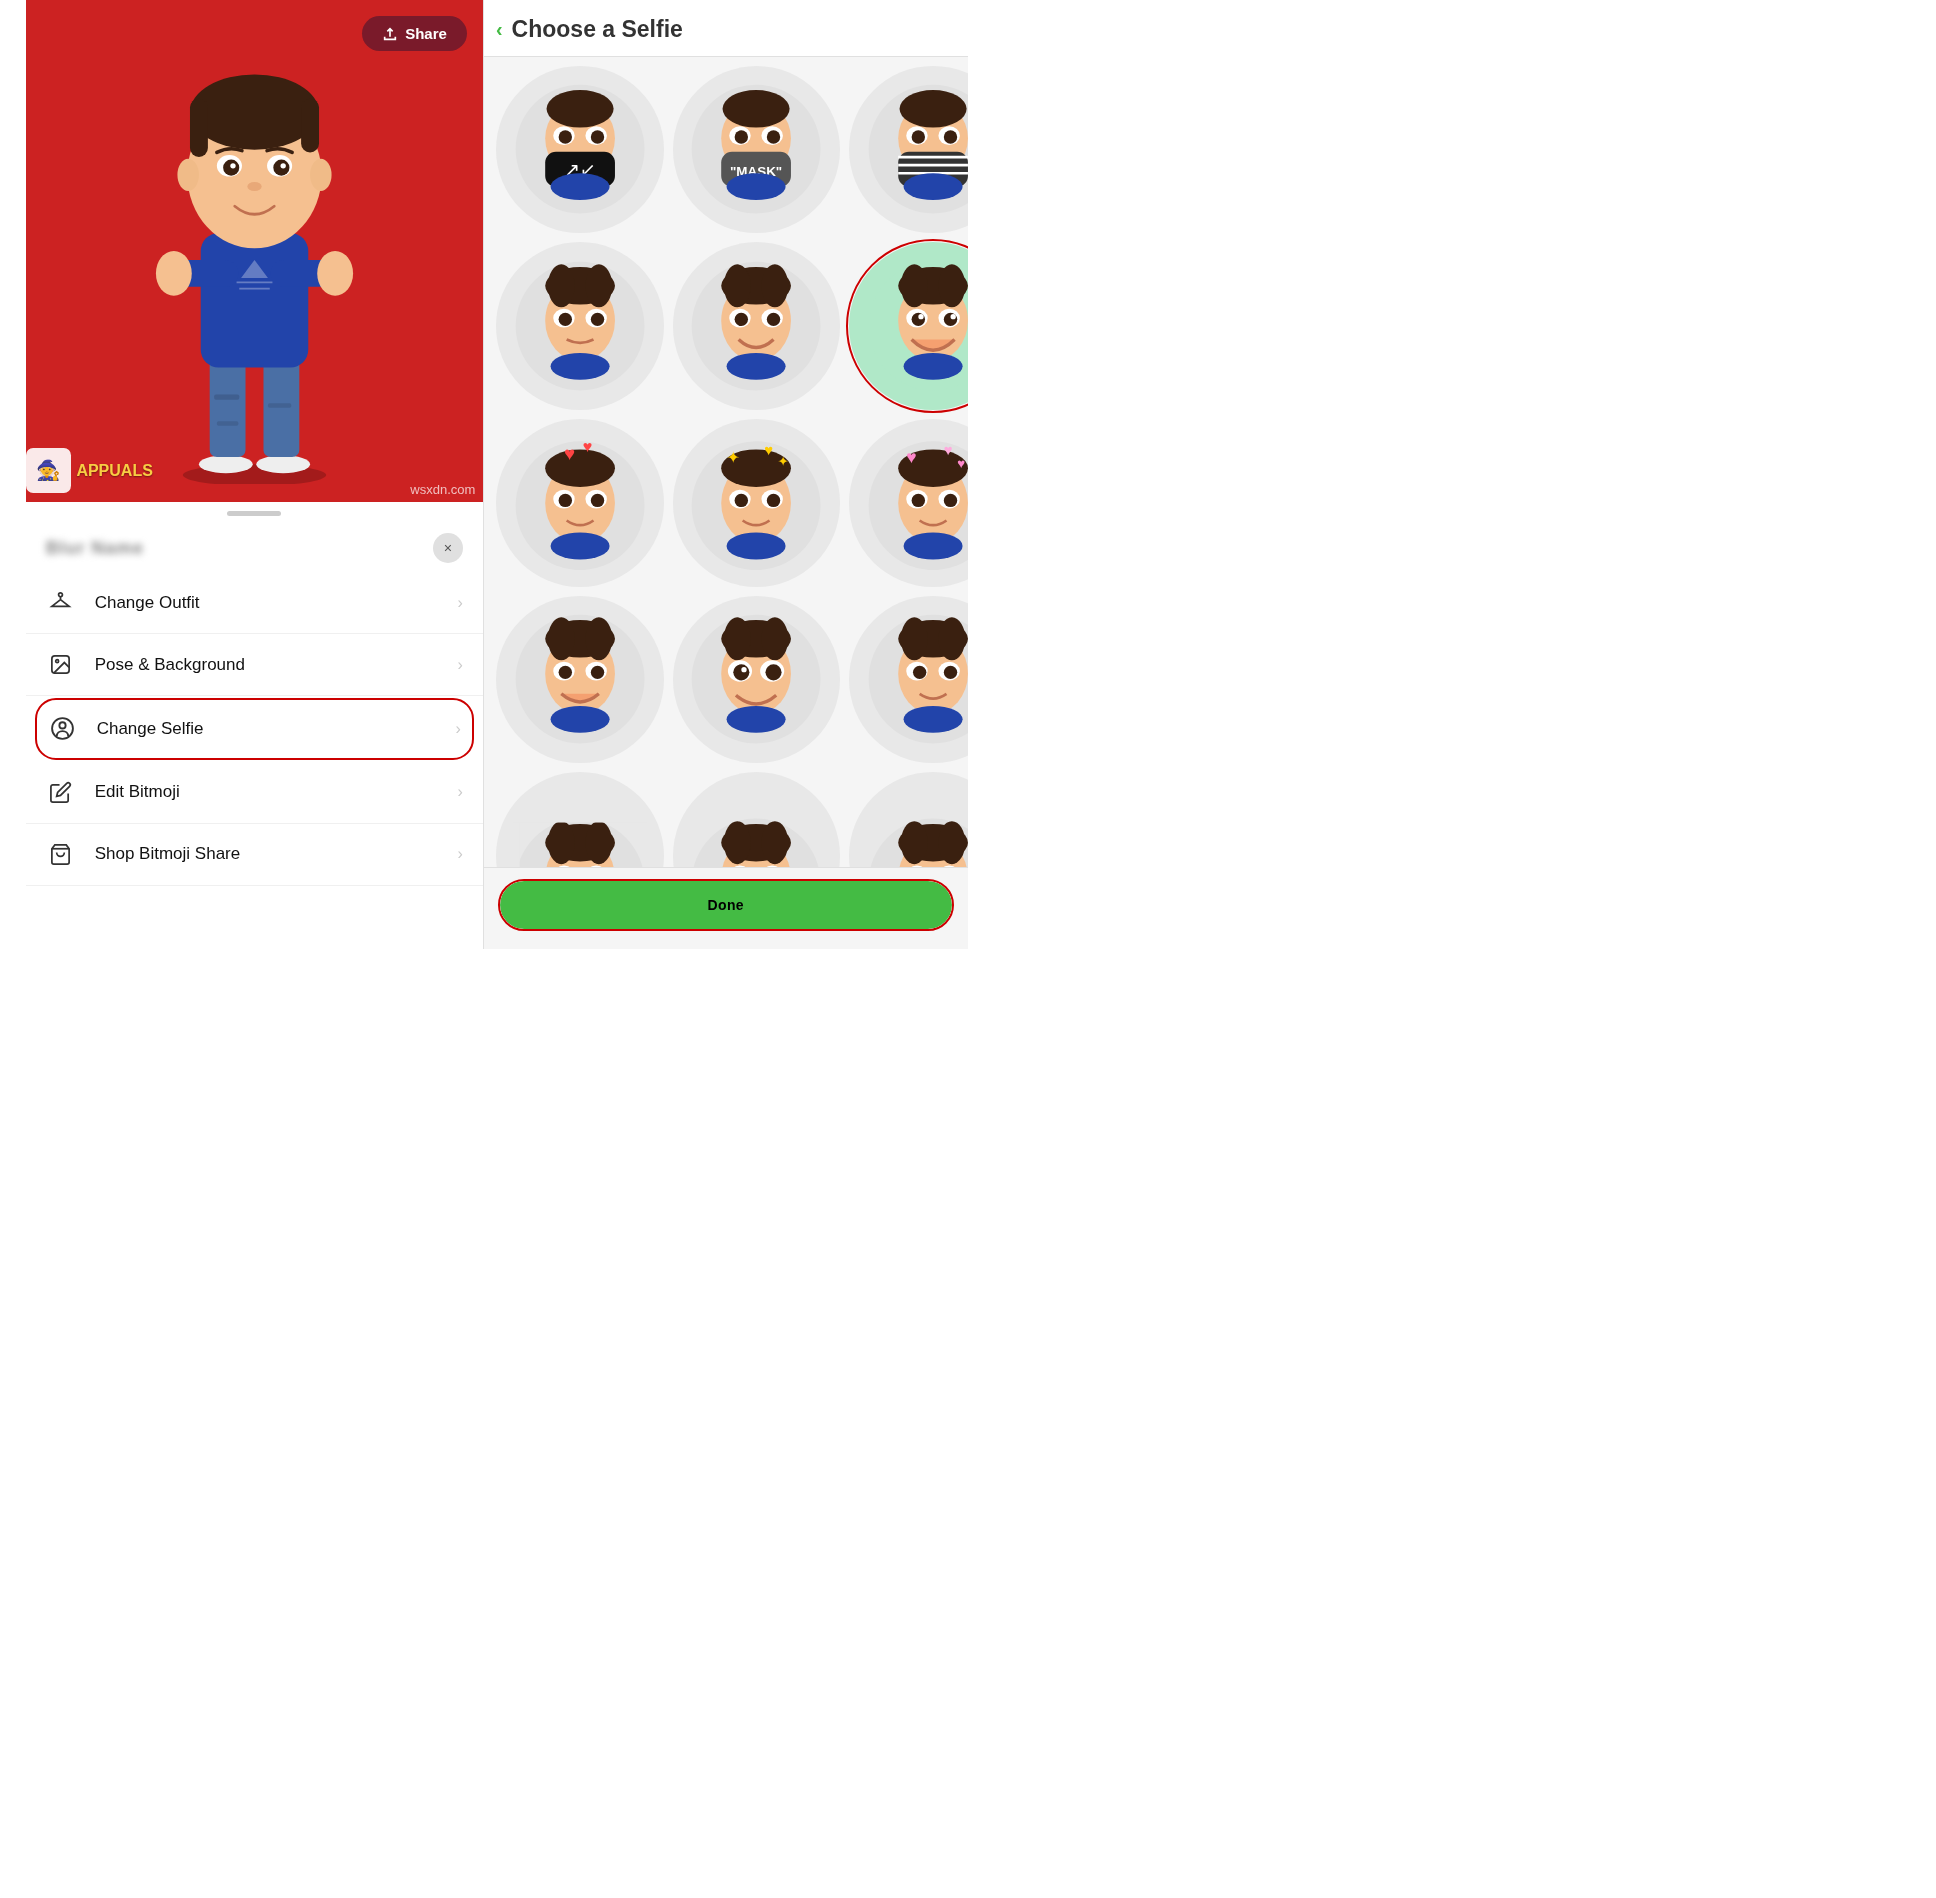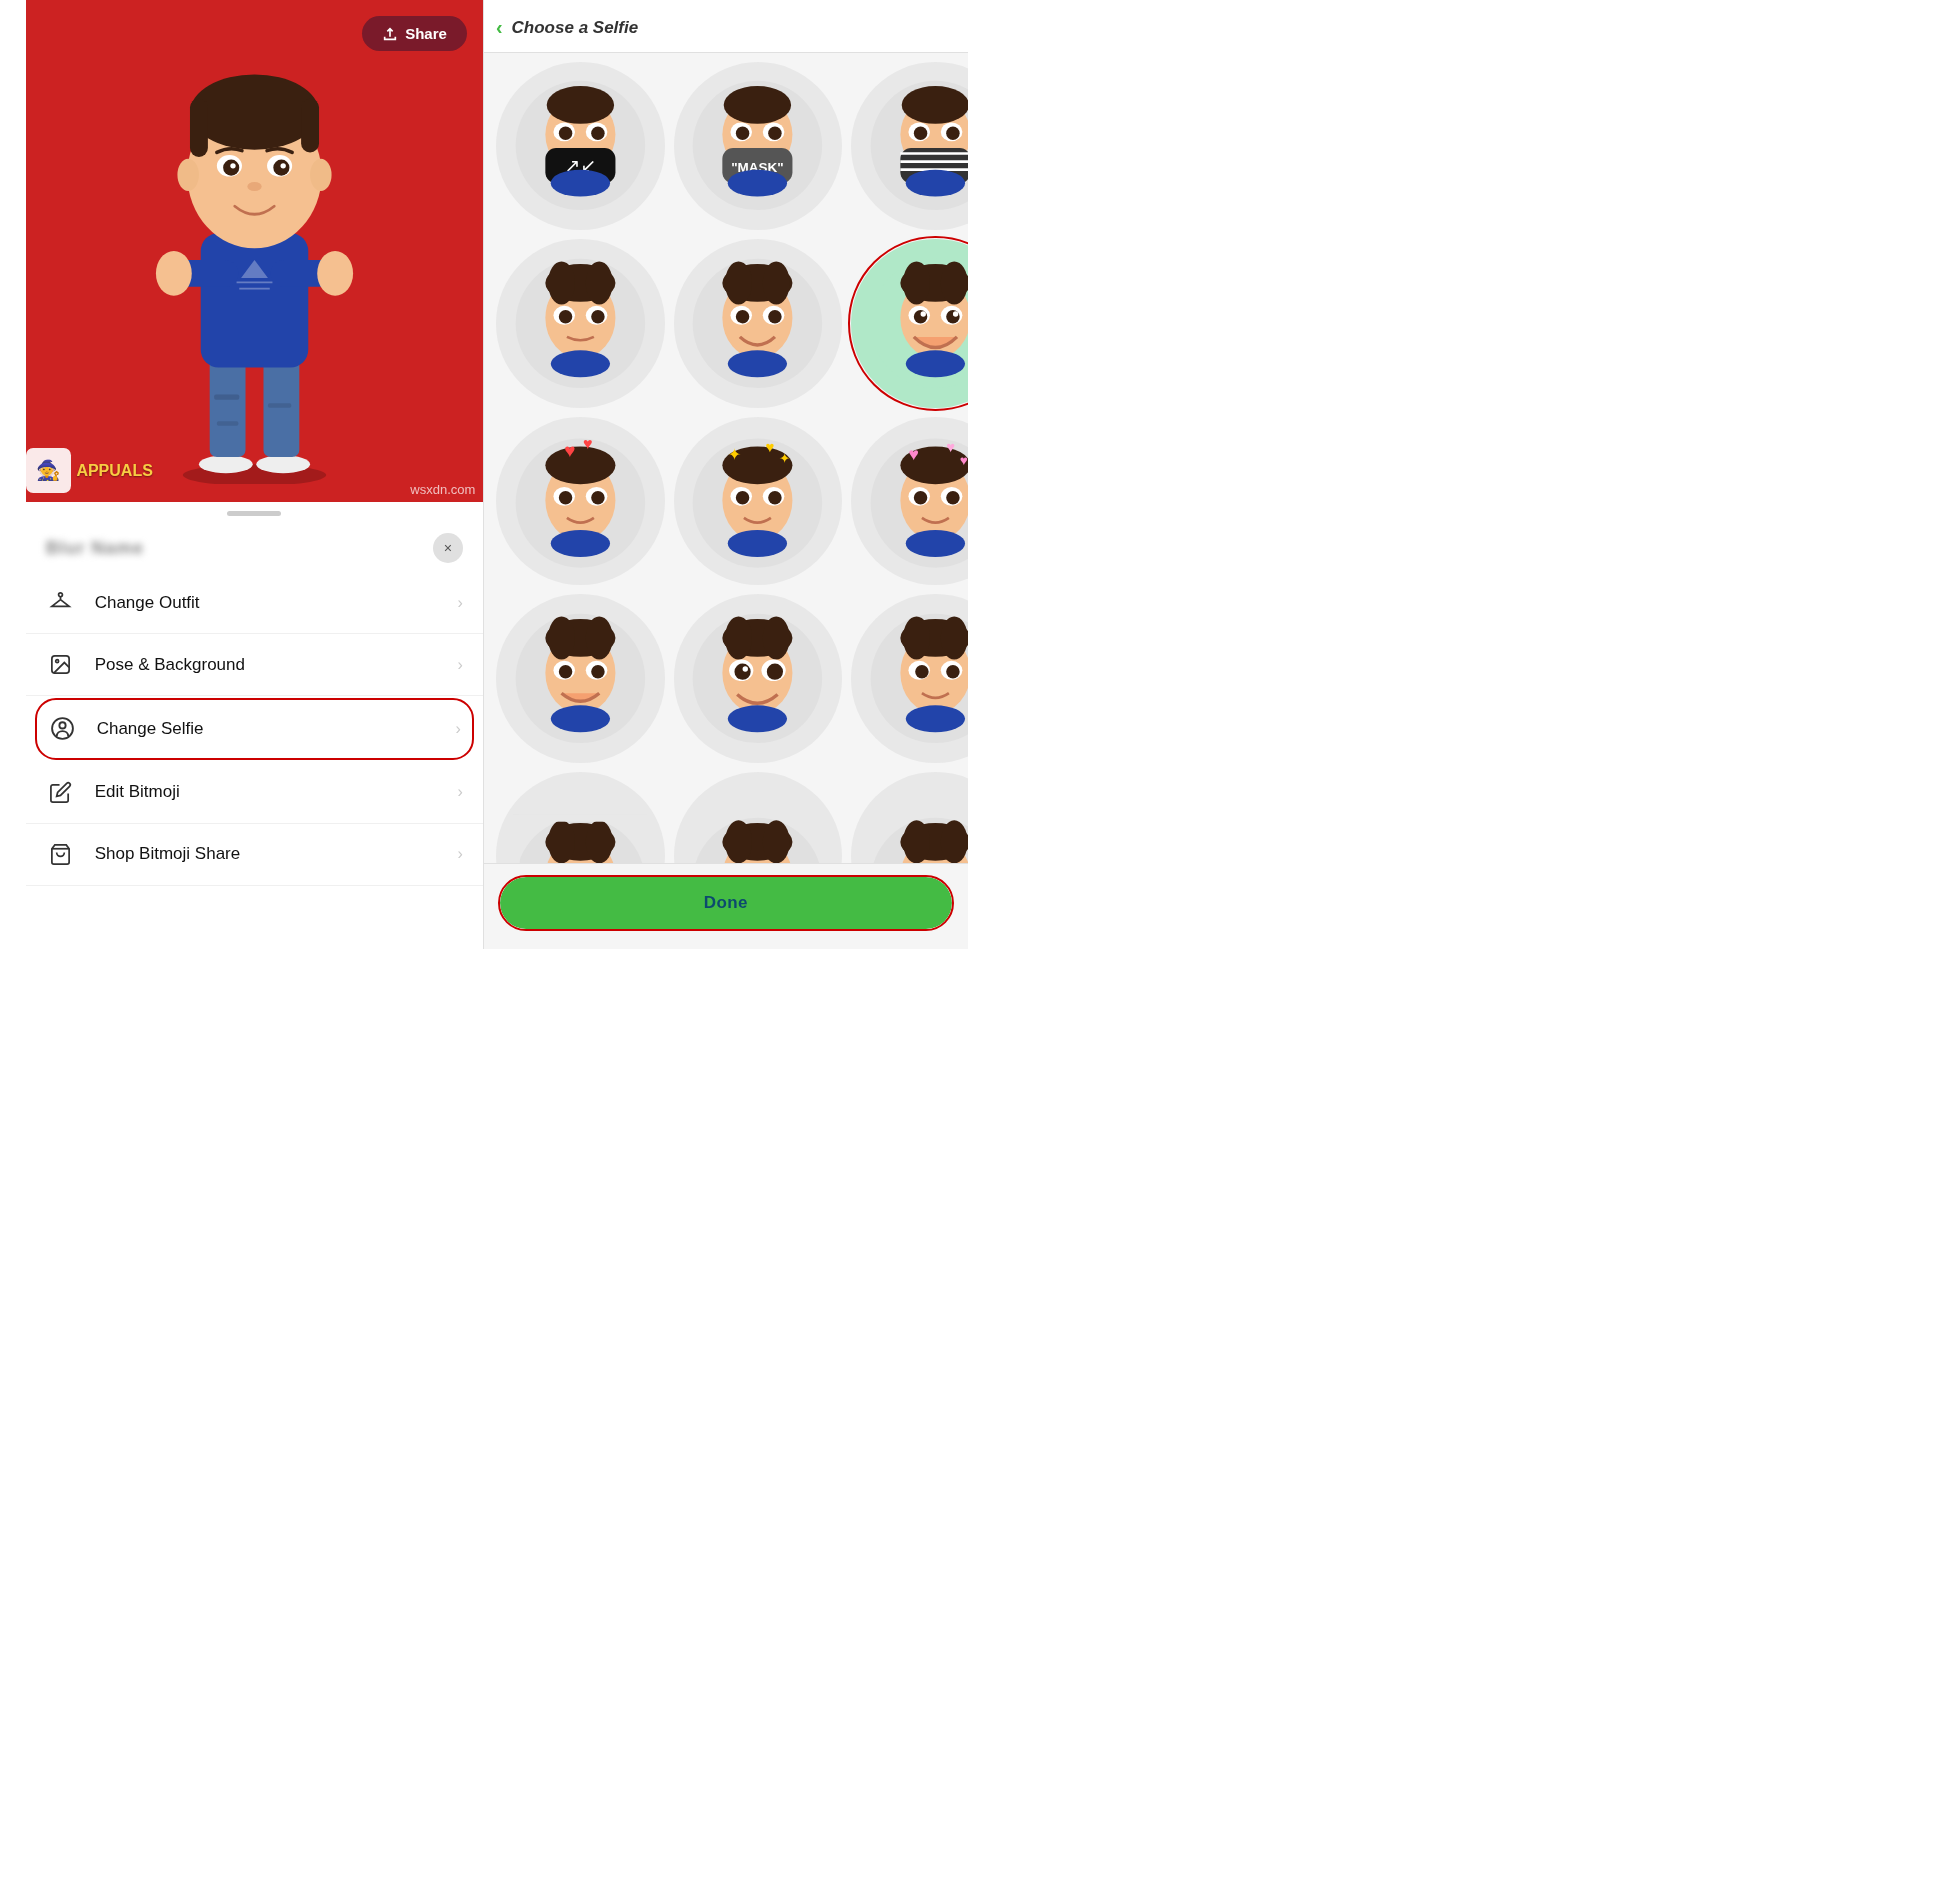--- a/index.html
+++ b/index.html
@@ -166,24 +166,23 @@
     }
 
     .back-arrow {
       font-size: 19.7px;
       color: #44bb44;
       cursor: pointer;
       font-weight: 600;
     }
 
     .right-title {
-      font-size: 17px;
+      font-size: 23px;
       font-weight: 700;
       color: #333;
-      font-style: italic;
     }
 
     .subtitle-text {
       text-align: center;
       color: #aaa;
       font-size: 14.3px;
       padding: 12.5px 36px 9px 36px;
       line-height: 1.4;
       background: #f5f5f5;
     }
@@ -255,24 +254,24 @@
 
     .done-bar-inner {
       border: 2.2px solid #cc0000;
       border-radius: 32px;
       overflow: hidden;
     }
 
     .done-button {
       width: 100%;
       background: #44bb44;
-      color: #0c4a6e;
+      color: #000000;
       border: none;
       padding: 16px;
-      font-size: 17px;
+      font-size: 14px;
       font-weight: 700;
       cursor: pointer;
       border-radius: 30px;
       letter-spacing: 0.4px;
     }
 
     
     .watermark {
       position: absolute;
       bottom: 9px;

